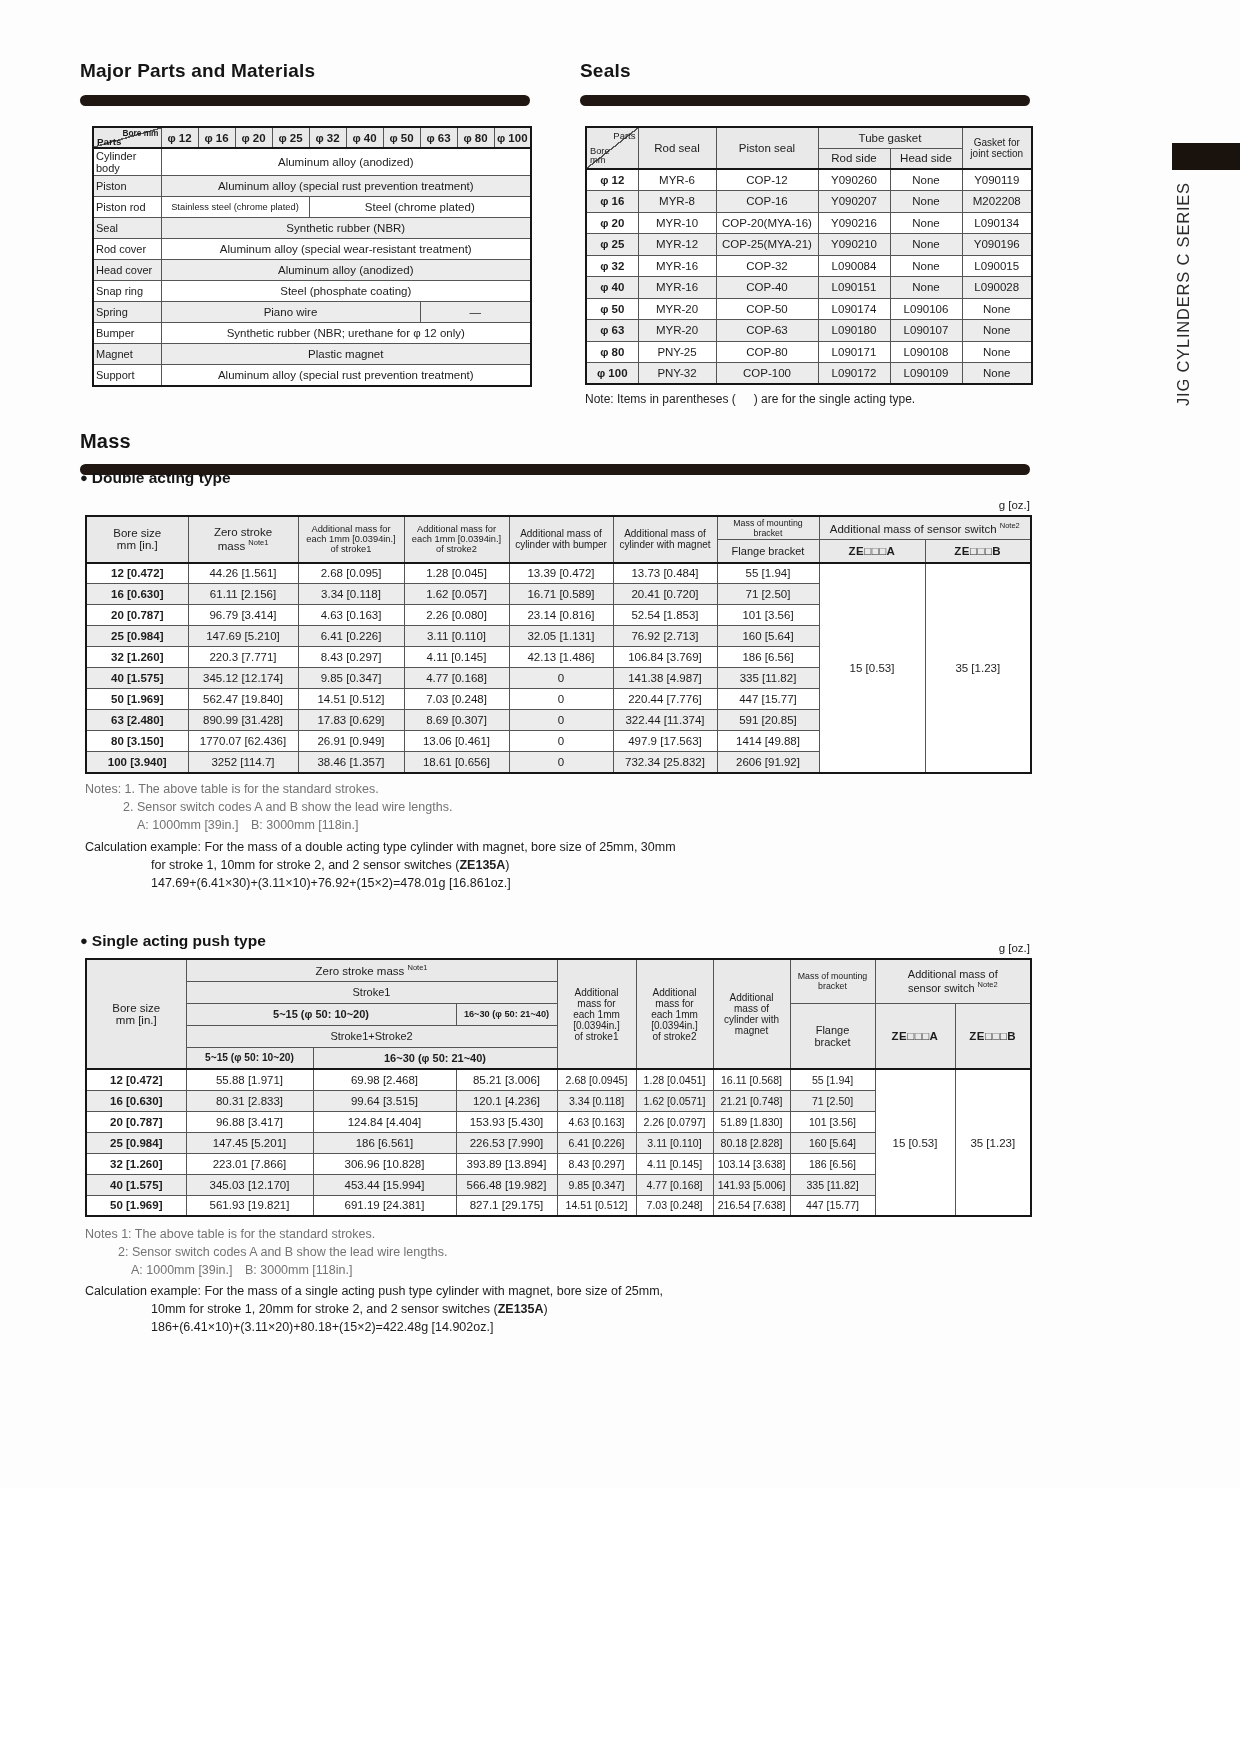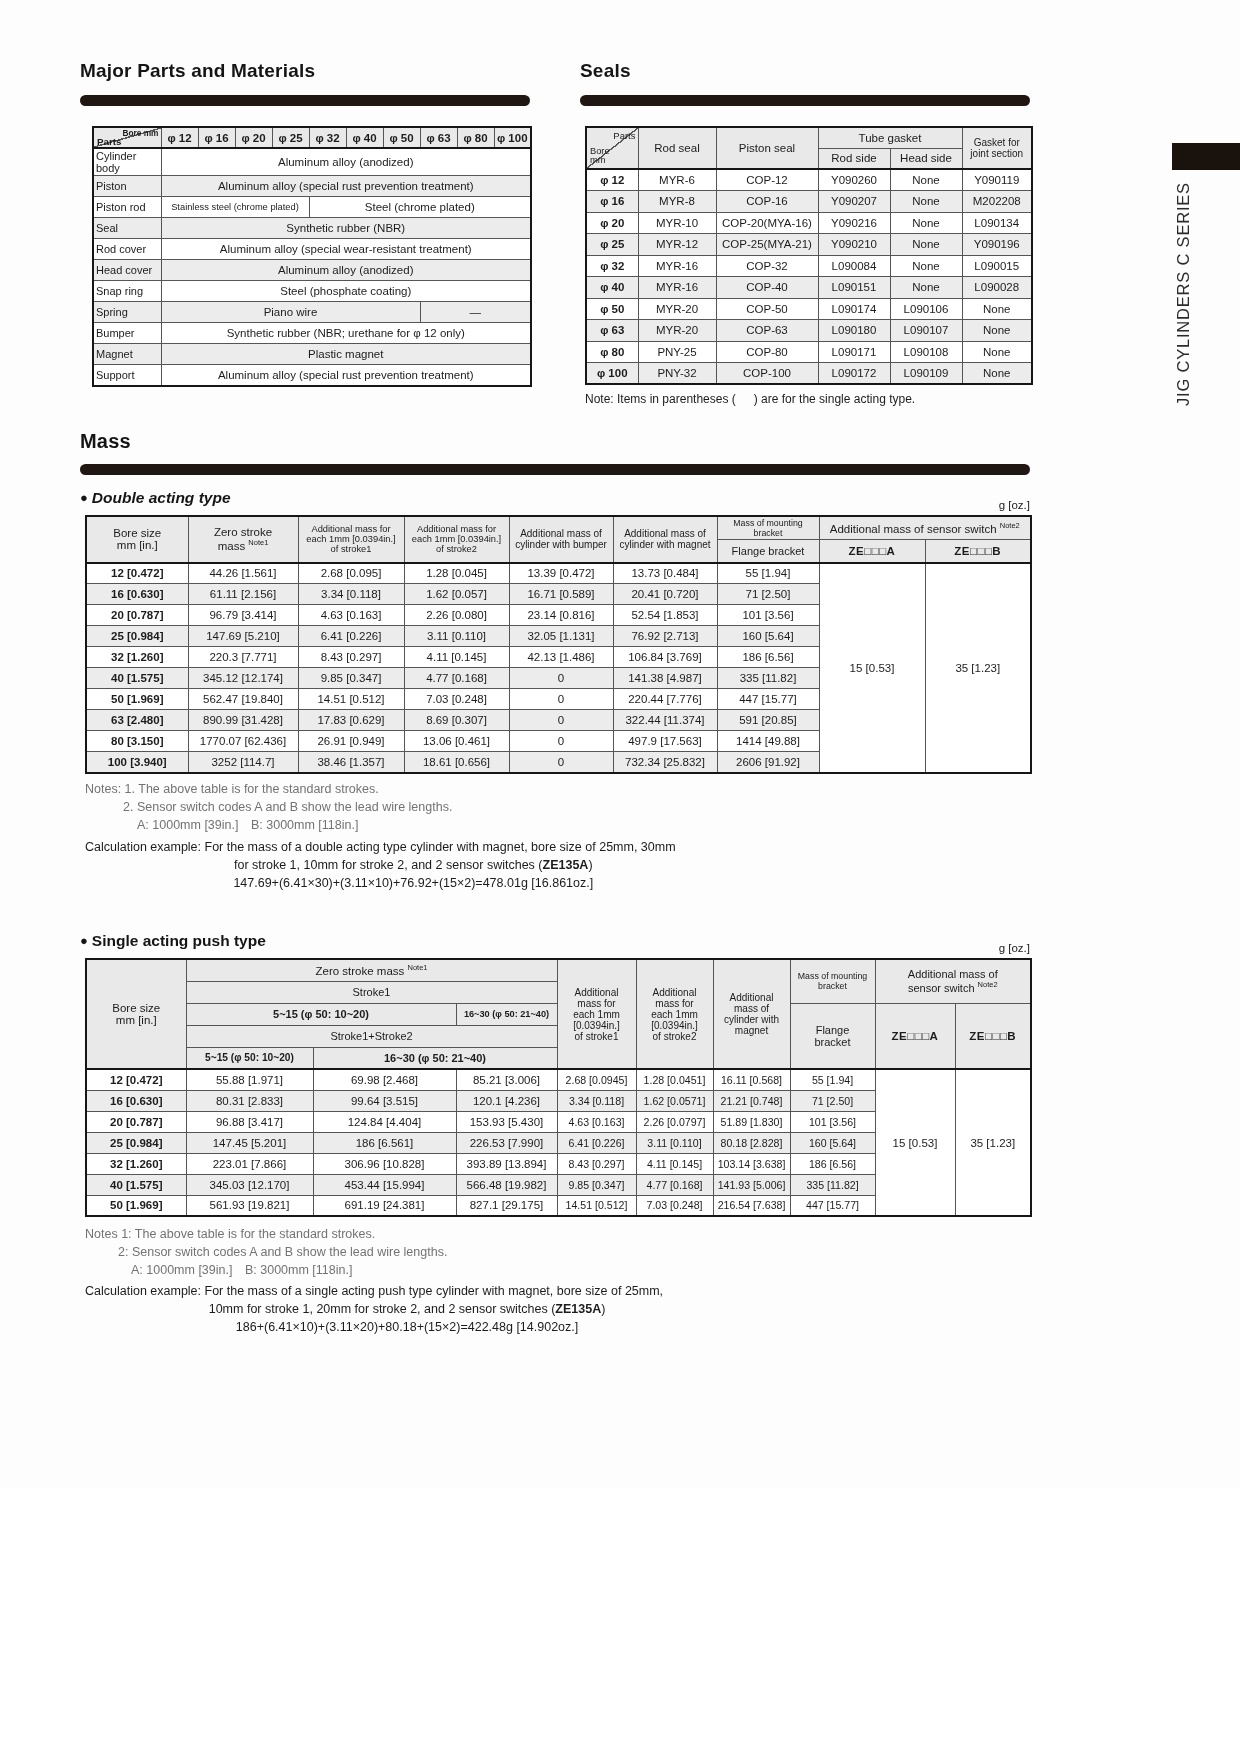--- a/index.html
+++ b/index.html
@@ -66,21 +66,21 @@
   .bullet-label .dot { font-size:13px; margin-right:4px; position:relative; top:-1px; }
   .unit { font-size:11.5px; text-align:right; width:130px; }
 
   .notes { font-size:12.5px; line-height:1.42; color:#737373; }
   .notes .nl2 { margin-left:38px; }
   .notes .nl3 { margin-left:52px; }
   .notes-single .nl2 { margin-left:33px; }
   .notes-single .nl3 { margin-left:46px; }
 
   .calc { font-size:12.5px; line-height:1.45; color:#1c1c1c; }
-  .calc .ind { margin-left:66px;text-align:center; }
+  .calc .ind { margin-left:66px; }
 
   .seals-note { font-size:12px; }
 
   .side-tab-rect { left:1172px; top:143px; width:68px; height:27px; background:#1a120d; }
   .side-text { left:1174px; top:158px; width:28px; height:248px;
     writing-mode:vertical-rl; transform:rotate(180deg);
     font-size:16.5px; letter-spacing:.8px; color:#2b2b2b; }
 
   .page-number { left:900px; top:1498px; width:130px; text-align:right; font-size:21px; color:#111; }
   .bottom-rule { left:0; top:1544px; width:1240px; height:3px; background:#1a1a1a; }
@@ -285,21 +285,21 @@
           <td>L090109</td>
           <td>None</td>
         </tr>
       </tbody>
   </table>
   <div class="abs seals-note" style="left:585px; top:392px;">Note: Items in parentheses (   ) are for the single acting type.</div>
 
   <div class="abs h1" style="left:80px; top:430px; font-size:20px;">Mass</div>
   <div class="abs bar" style="left:80px; top:464px; width:950px;"></div>
 
-  <div class="abs bullet-label" style="left:80px; top:489px;font-style:italic;">
+  <div class="abs bullet-label" style="left:80px; top:469px;">
     <span class="dot">●</span><span>Double acting type</span>
   </div>
   <div class="abs unit" style="left:900px; top:499px;">g [oz.]</div>
 
   <table class="abs t-double">
     <colgroup>
       <col style="width:102px;">
         <col style="width:110px;">
         <col style="width:106px;">
         <col style="width:105px;">

